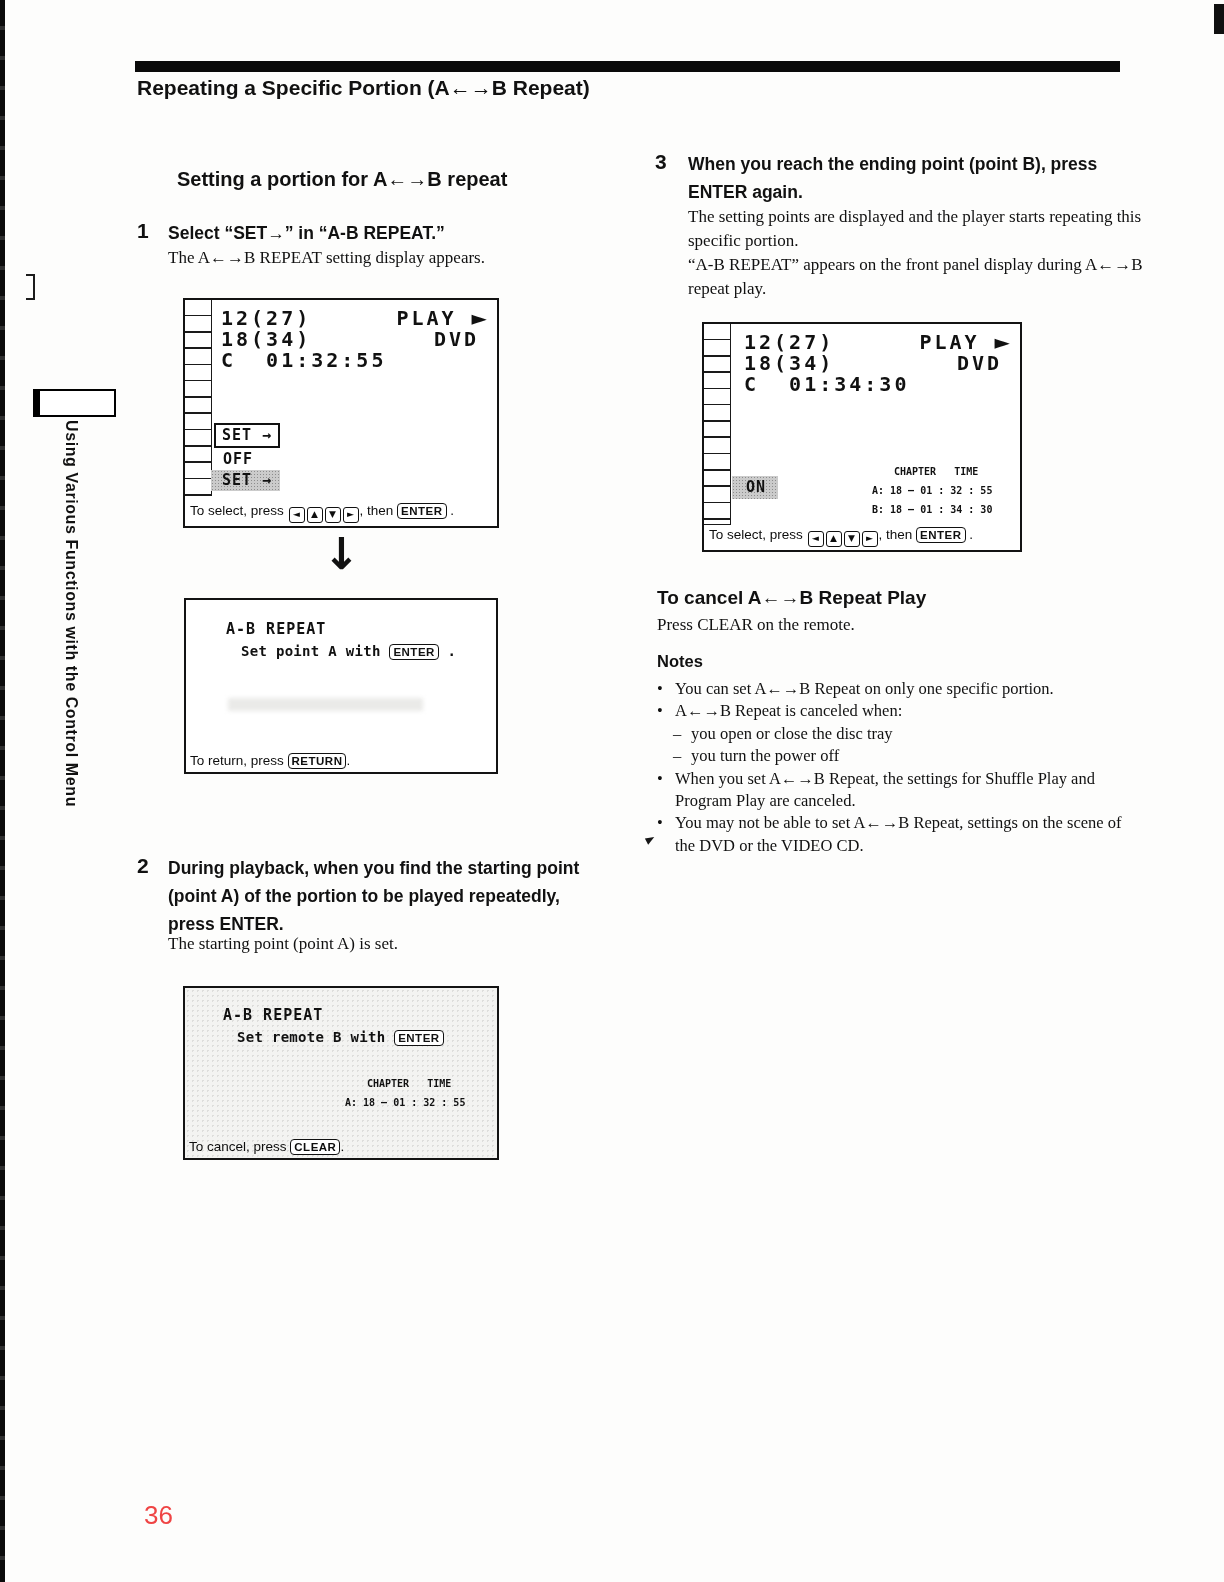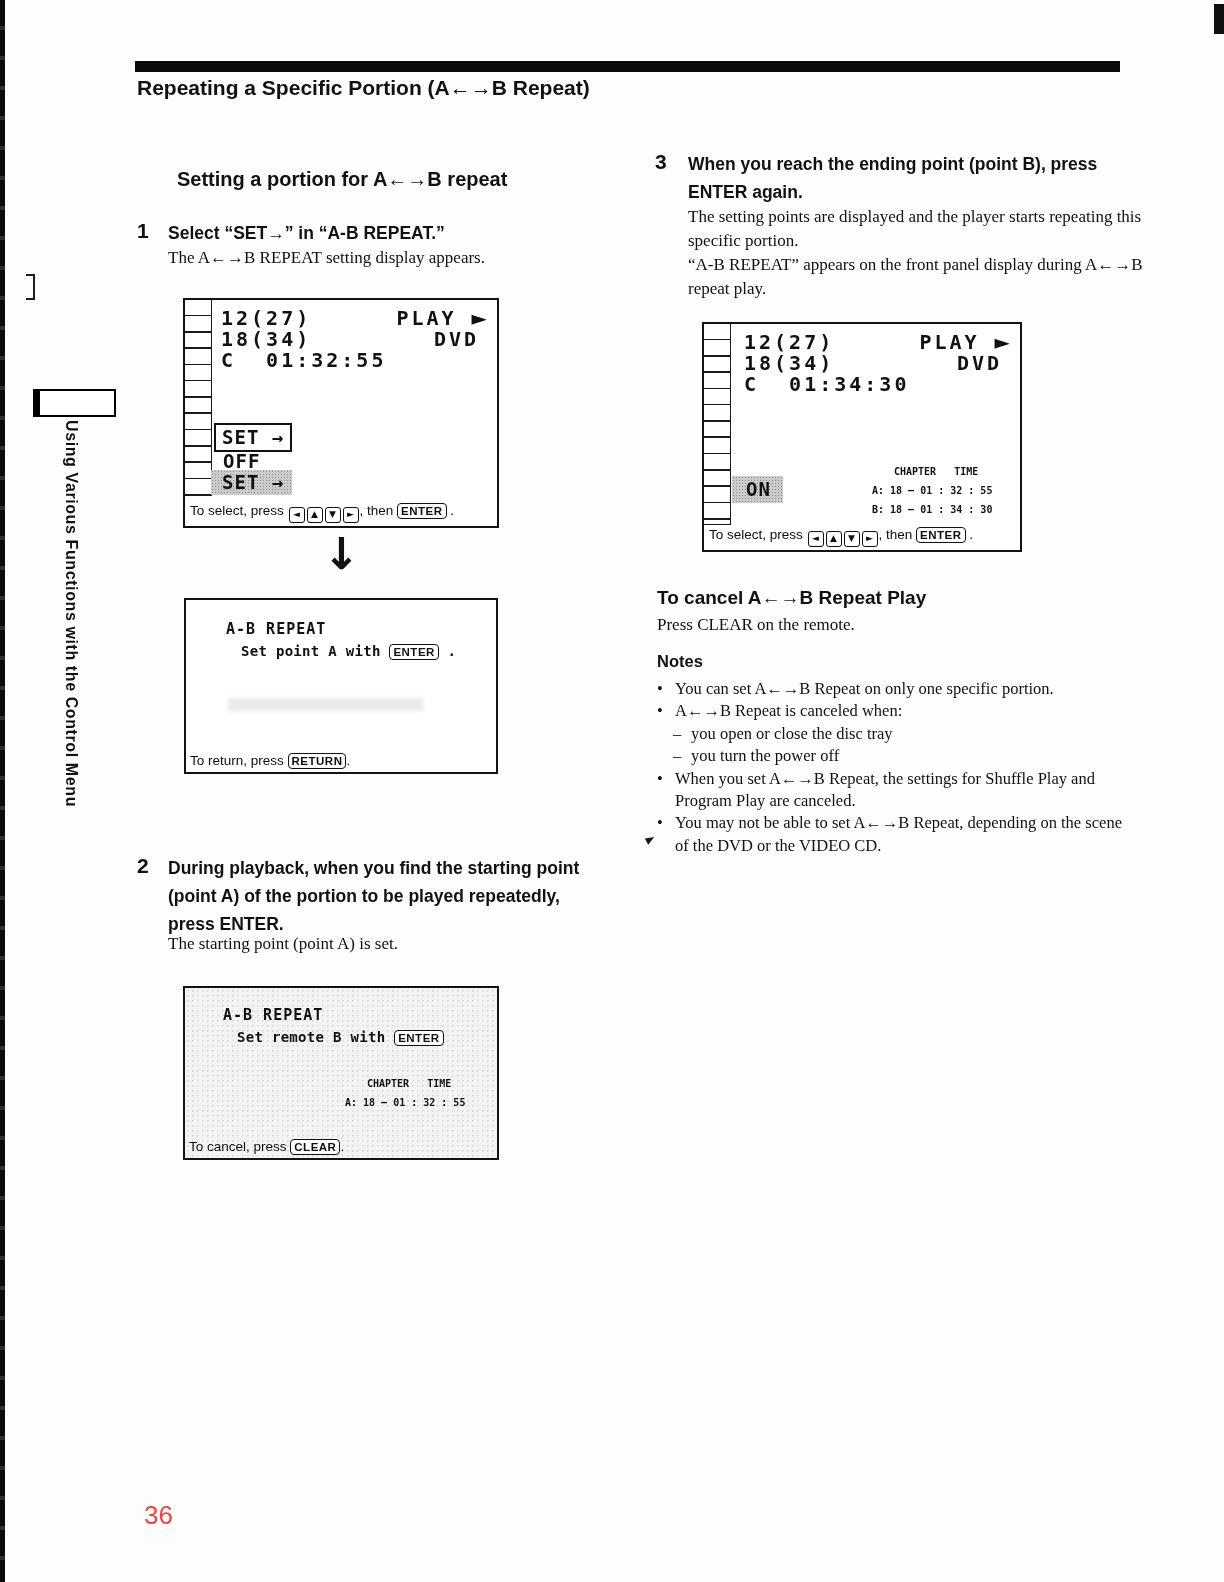--- a/index.html
+++ b/index.html
@@ -36,21 +36,21 @@
   .down-arrow{left:323px;top:532px;font-family:"DejaVu Sans",sans-serif;font-weight:bold;font-size:44px;line-height:44px;}
   
   .screen{position:absolute;border:2.5px solid #131313;background:#fff;}
   .speckle{background-color:#f3f3f1;
       background-image:radial-gradient(#dddddb 1px,transparent 1px);background-size:5px 5px;}
   .iconcol{position:absolute;left:0;top:0;width:26px;height:195px;border-right:1.6px solid #1a1a1a;border-bottom:1.6px solid #1a1a1a;
       background:repeating-linear-gradient(180deg,transparent 0 14.7px,#1a1a1a 14.7px 16.3px);}
   .osd{position:absolute;font-family:"DejaVu Sans Mono",monospace;font-weight:bold;
       font-size:20px;letter-spacing:3px;white-space:pre;}
   .osd-sm{position:absolute;font-family:"DejaVu Sans Mono",monospace;font-weight:bold;
-      font-size:19px;letter-spacing:1px;white-space:pre;}
+      font-size:15px;letter-spacing:1px;white-space:pre;}
   .osd-tbl{position:absolute;font-family:"DejaVu Sans Mono",monospace;font-weight:bold;
       font-size:10px;line-height:19px;white-space:pre;}
   .sel-box{border:2px solid #111;}
   .dither{background-color:#cbcbcb;background-image:radial-gradient(#8d8d8d 0.8px,transparent 0.8px);background-size:3px 3px;}
   .sfooter{position:absolute;font-size:13.5px;white-space:nowrap;color:#0e0e0e;}
   .osd-btn{display:inline-block;border:1.8px solid #111;border-radius:4px;padding:0 3px;
       font-family:"Liberation Sans",sans-serif;font-weight:bold;font-size:11.5px;line-height:14px;letter-spacing:.5px;background:#fff;}
   .keybox{display:inline-block;width:14px;height:14px;border:1.8px solid #111;border-radius:3px;margin:0 1px;
       font-family:"DejaVu Sans",sans-serif;font-size:9px;line-height:13px;text-align:center;vertical-align:-2px;background:#fff;}
   .playicon{font-family:"DejaVu Sans",sans-serif;letter-spacing:0;}
@@ -131,18 +131,18 @@
   <div class="abs cancelhead" style="left:657px;top:587px;">To cancel A←→B Repeat Play</div>
   <div class="abs serif" style="left:657px;top:613px;">Press CLEAR on the remote.</div>
   <div class="abs noteshead" style="left:657px;top:652px;">Notes</div>
 
   <div class="abs notes" style="left:657px;top:678px;">
     <div class="note-item"><span class="note-marker">•</span><span>You can set  A←→B Repeat on only one specific portion.</span></div>
     <div class="note-item"><span class="note-marker">•</span><span>A←→B Repeat is canceled when:</span></div>
     <div class="note-item sub"><span class="note-marker">–</span><span>you open or close the disc tray</span></div>
     <div class="note-item sub"><span class="note-marker">–</span><span>you turn the power off</span></div>
     <div class="note-item"><span class="note-marker">•</span><span>When you set A←→B Repeat, the settings for Shuffle Play and Program Play are canceled.</span></div>
-    <div class="note-item"><span class="note-marker">•</span><span>You may not be able to set A←→B Repeat, depending on the scene of the DVD or the VIDEO CD.</span></div>
+    <div class="note-item"><span class="note-marker">•</span><span>You may not be able to set A←→B Repeat, settings on the scene of the DVD or the VIDEO CD.</span></div>
   </div>
 
   <div class="abs pagenum">36</div>
 
 </div>
 
 </body></html>

